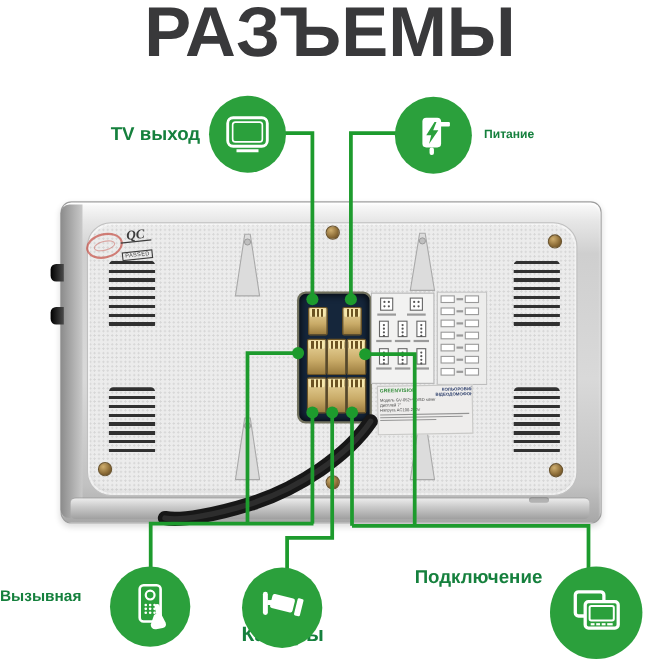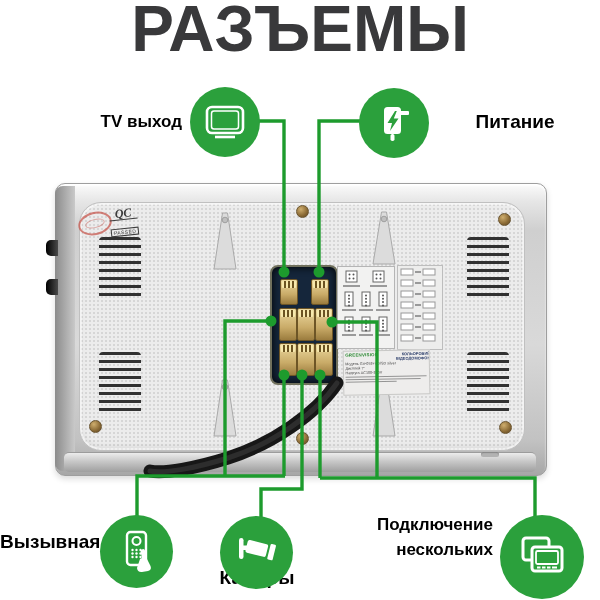--- a/index.html
+++ b/index.html
@@ -5,24 +5,24 @@
   html,body{margin:0;padding:0;}
   body{width:600px;height:600px;position:relative;overflow:hidden;background:#ffffff;
        font-family:"Liberation Sans",sans-serif;}
   .abs{position:absolute;}
 
   
   .title{left:0;top:-4px;width:600px;text-align:center;font-size:64px;line-height:66px;
          font-weight:bold;color:#39393b;letter-spacing:0px;z-index:6;}
 
   
-  .lbl{color:#000000;font-weight:600;z-index:6;}
+  .lbl{color:#15803d;font-weight:600;z-index:6;}
   .lbl-tv{left:42px;top:112px;width:140px;text-align:right;font-size:17px;line-height:20px;}
-  .lbl-power{left:440px;top:112px;width:150px;text-align:center;font-size:19px;line-height:20px;}
-  .lbl-door{left:0px;top:529px;width:96px;text-align:left;font-size:19px;line-height:25px;}
+  .lbl-power{left:440px;top:112px;width:150px;text-align:left;font-size:11px;line-height:20px;}
+  .lbl-door{left:0px;top:529px;width:96px;text-align:left;font-size:14px;line-height:25px;}
   .lbl-cam{left:197px;top:567px;width:120px;text-align:center;font-size:19px;line-height:22px;}
   .lbl-multi{left:350px;top:512px;width:143px;text-align:right;font-size:17px;line-height:25px;}
 
   
   .gcircle{border-radius:50%;background:#2ba03c;display:flex;align-items:center;justify-content:center;z-index:6;}
   .c-tv{left:190px;top:87px;width:70px;height:70px;}
   .c-power{left:359px;top:88px;width:70px;height:70px;}
   .c-door{left:100px;top:515px;width:73px;height:73px;}
   .c-cam{left:220px;top:516px;width:73px;height:73px;}
   .c-multi{left:500px;top:515px;width:84px;height:84px;}
@@ -323,21 +323,20 @@
     <rect x="10" y="16.5" width="6" height="4.5" fill="#fff"></rect>
     <g transform="rotate(14 26 21)">
       <rect x="13" y="13.5" width="21" height="13" rx="2" fill="#fff"></rect>
       <rect x="36" y="12" width="5.5" height="16" rx="1.2" fill="#fff"></rect>
     </g>
   </svg>
 </div>
 
 <div class="abs lbl lbl-multi">
   <div>Подключение</div>
-  <div>нескольких</div>
 </div>
 <div class="abs gcircle c-multi">
   <svg width="54" height="54" viewBox="0 0 54 54">
     <rect x="8" y="8" width="26" height="22" rx="3" fill="none" stroke="#fff" stroke-width="3"></rect>
     <rect x="17" y="17" width="30" height="24" rx="3" fill="#2ba03c" stroke="#fff" stroke-width="3"></rect>
     <rect x="21" y="21" width="22" height="13" rx="1.5" fill="none" stroke="#fff" stroke-width="1.8"></rect>
     <g fill="#fff">
       <rect x="22" y="36.5" width="3.5" height="2"></rect>
         <rect x="27" y="36.5" width="3.5" height="2"></rect>
       <rect x="32" y="36.5" width="3.5" height="2"></rect>

